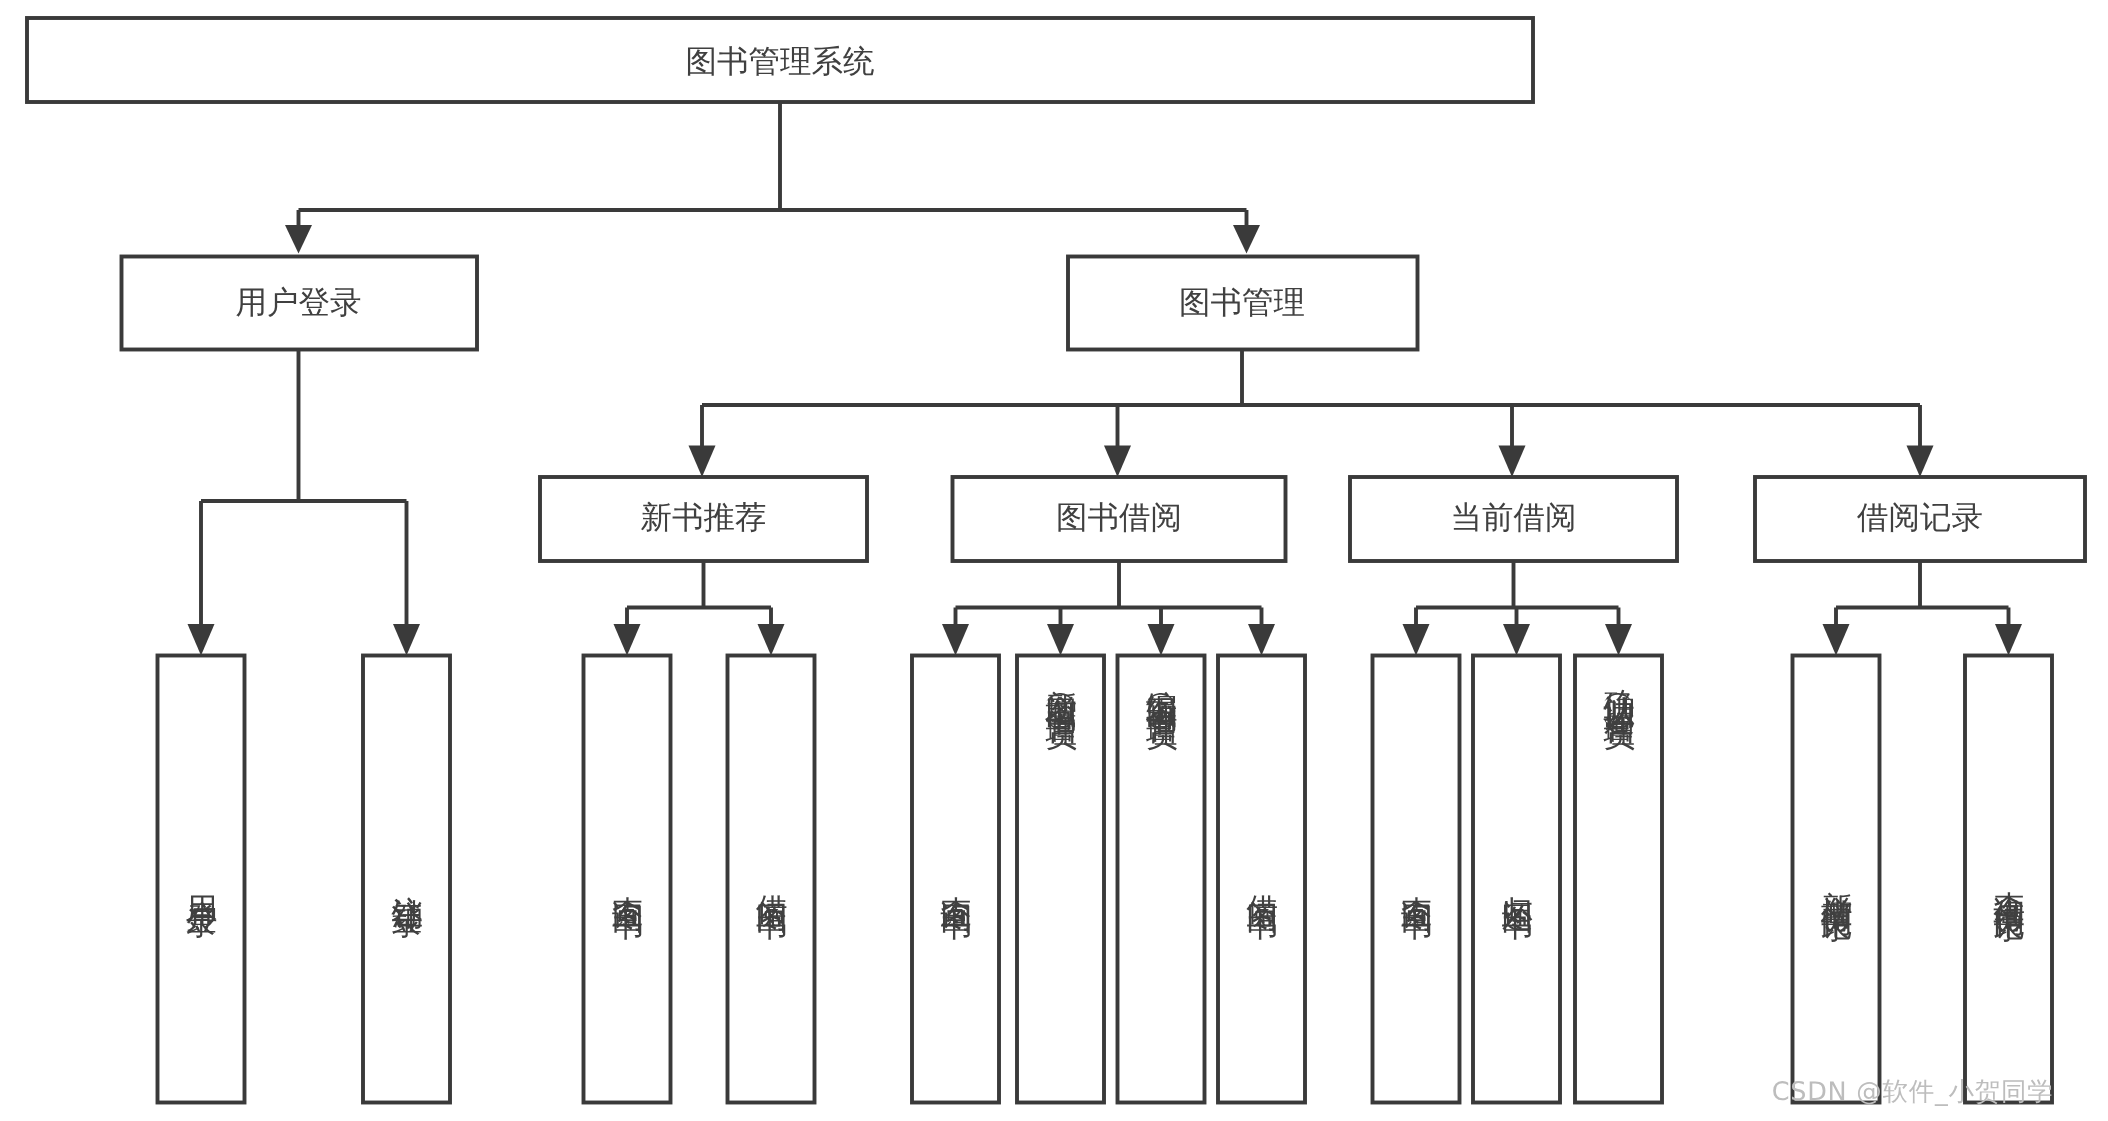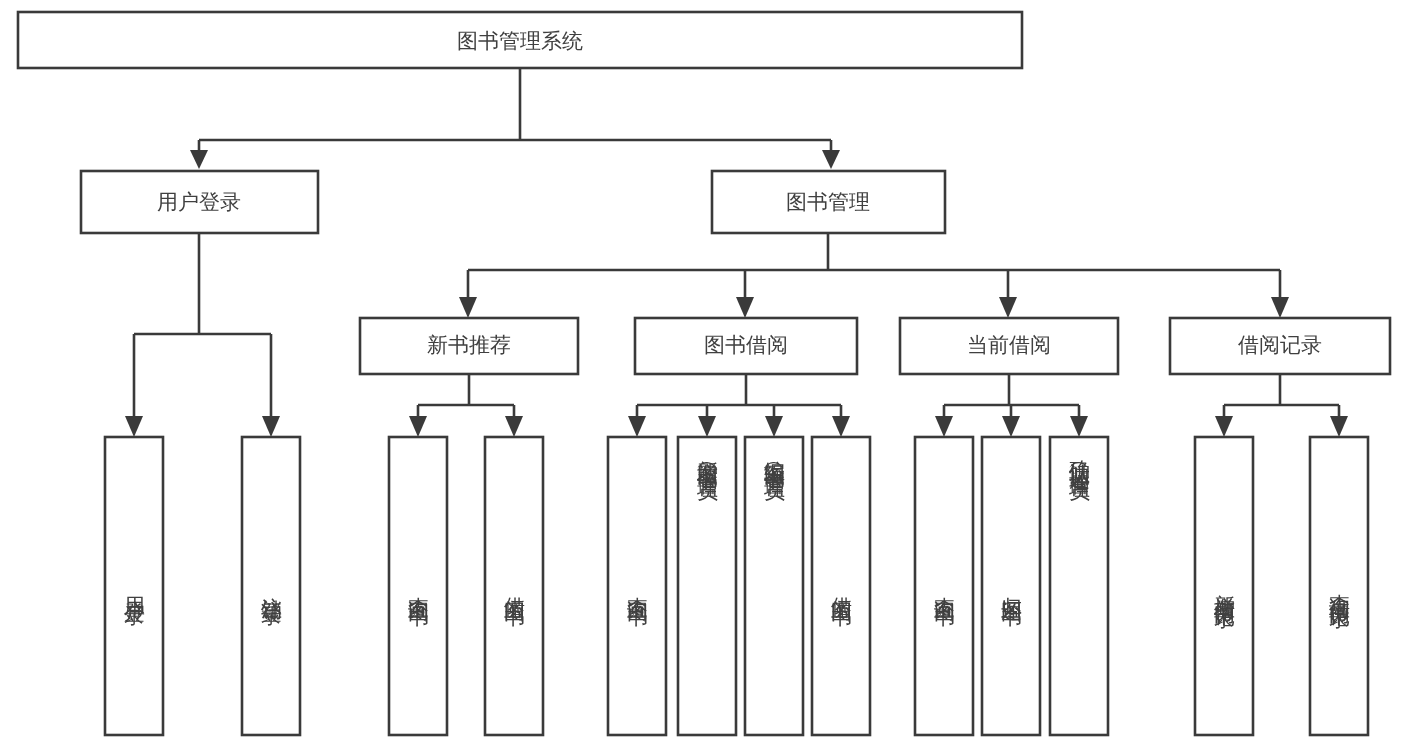--- a/index.html
+++ b/index.html
@@ -249,14 +249,15 @@
     <span class="leaf-label">确认归还（管理员）</span>
   </div>
 
   <div class="leaf-label-wrap" style="left:1195px; top:437px; width:58px; height:298px; align-items:center;">
     <span class="leaf-label">新增借阅记录</span>
   </div>
   <div class="leaf-label-wrap" style="left:1310px; top:437px; width:58px; height:298px; align-items:center;">
     <span class="leaf-label">查询借阅记录</span>
   </div>
 
+  <div class="watermark">CSDN @软件_小贺同学</div>
 
 </div>
 
 </body></html>

